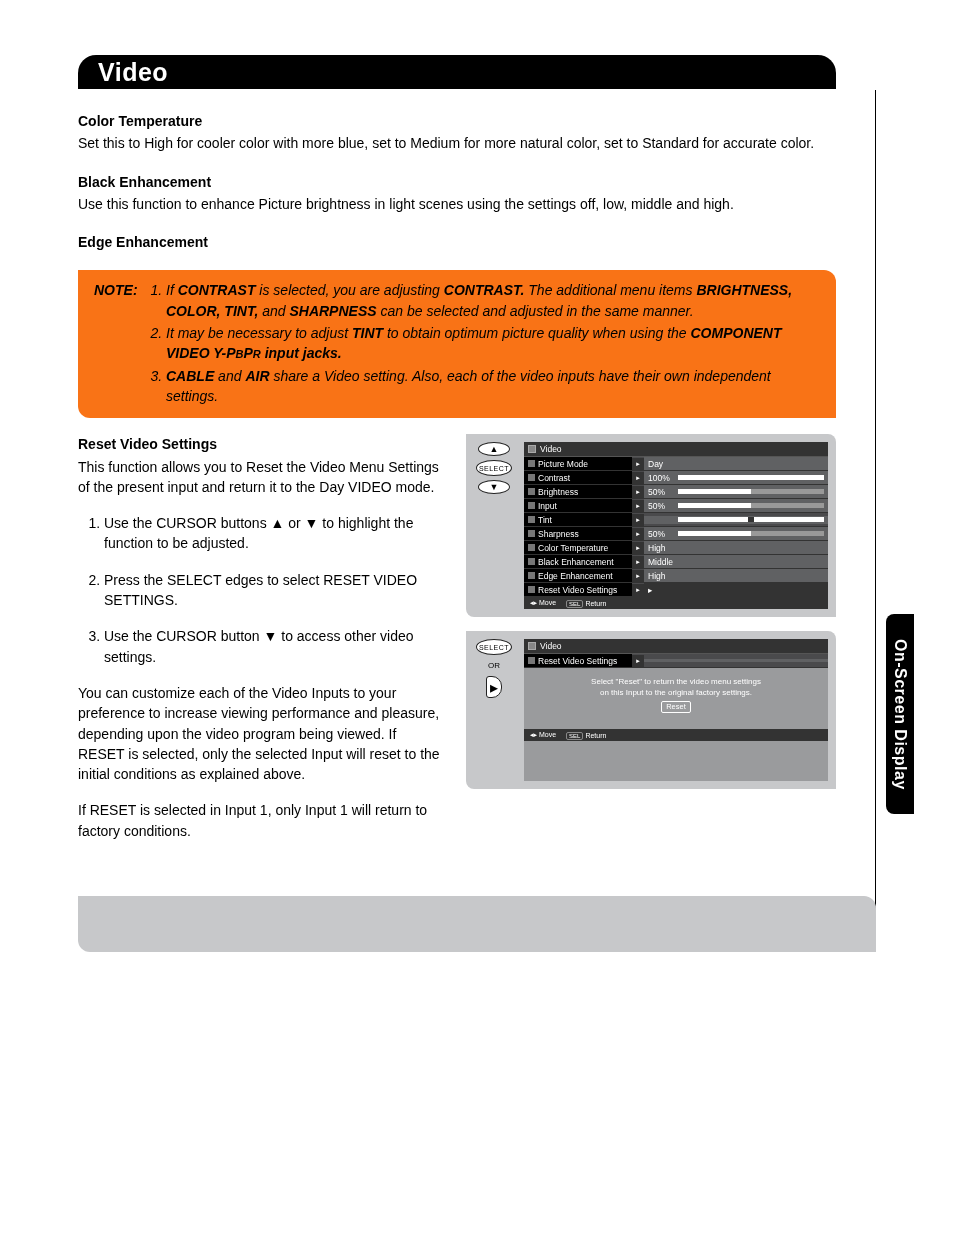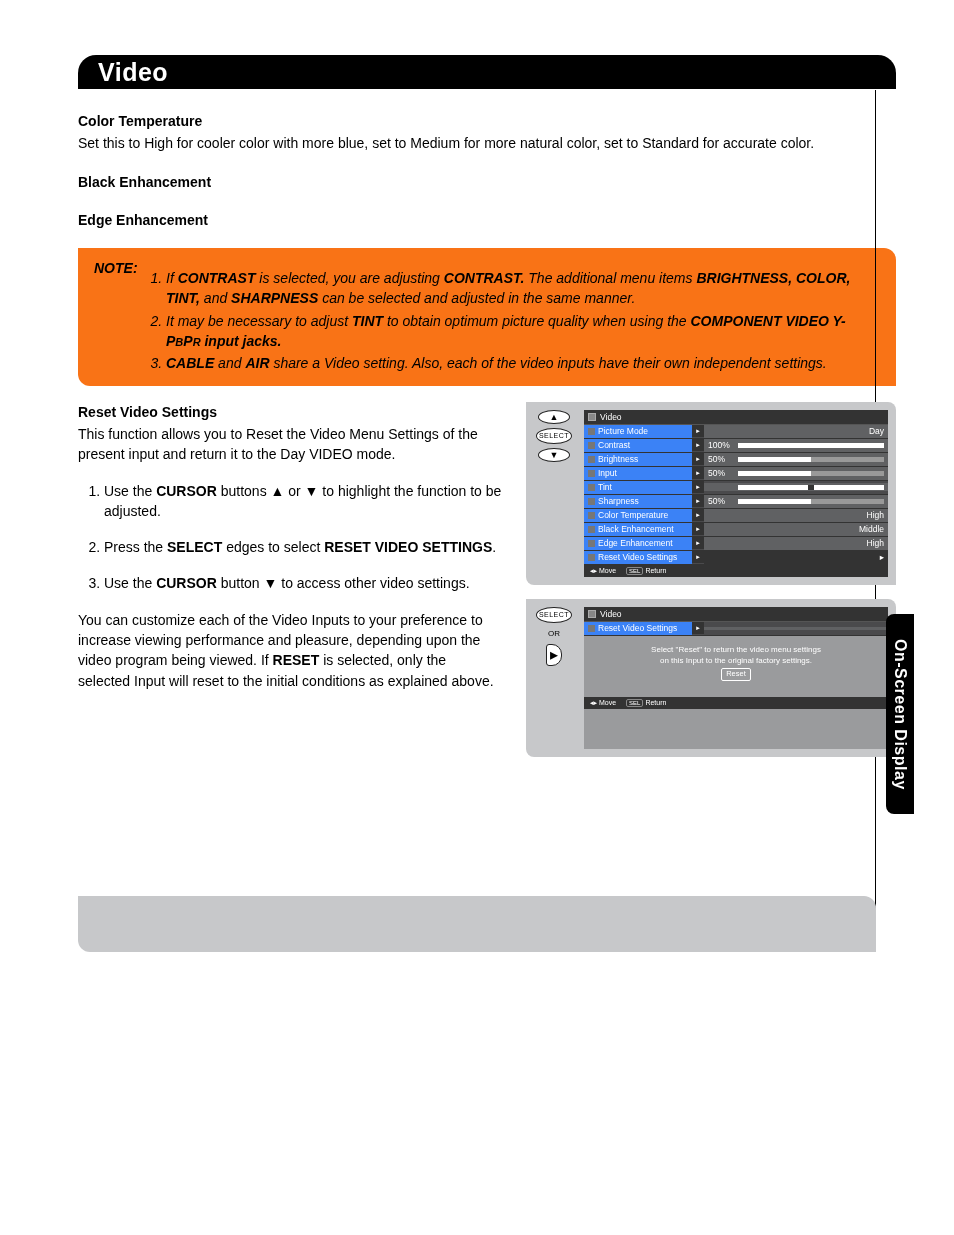--- a/index.html
+++ b/index.html
@@ -5,21 +5,21 @@
   * { box-sizing: border-box; margin: 0; padding: 0; }
   body {
     width: 954px;
     height: 1235px;
     background: #fff;
     font-family: Arial, Helvetica, sans-serif;
     position: relative;
     color: #000;
   }
   .page {
-    padding: 55px 58px 60px 78px;
+    padding: 55px 118px 60px 78px;
     height: 1095px;
     position: relative;
   }
   .title-bar {
     background: #000;
     color: #fff;
     height: 34px;
     border-radius: 18px 18px 0 0;
     padding-left: 20px;
     display: flex;
@@ -33,21 +33,21 @@
   .note-box {
     background: #f97316;
     border-radius: 0 12px 0 12px;
     padding: 10px 16px 10px 16px;
     margin-top: 18px;
     font-size: 14px;
     line-height: 1.45;
     font-style: italic;
   }
   .note-box .note-label { font-weight: 900; }
-  .note-box ol { list-style: decimal; padding-left: 72px; margin-top: 10px; }
+  .note-box ol { list-style: decimal; padding-left: 72px; }
   .note-box li { margin-bottom: 2px; }
   .note-box .nb { font-weight: 900; font-style: italic; }
   .note-box .sc { font-size: 11px; }
 
   .two-col { display: flex; gap: 24px; margin-top: 16px; }
   .left-col { flex: 1; font-size: 14px; line-height: 1.45; }
   .left-col h4 { font-weight: 900; margin-bottom: 2px; }
   .left-col ol { list-style: decimal; padding-left: 26px; margin-top: 12px; }
   .left-col li { margin-bottom: 16px; }
   .left-col p { margin-bottom: 16px; }
@@ -79,25 +79,25 @@
     font-size: 8.5px; color: #fff;
   }
   .menu-header {
     background: #333; color: #fff; padding: 2px 4px; display:flex; align-items:center;
     border-bottom: 1px solid #555;
   }
   .menu-header .mk { width:8px; height:8px; background:#888; margin-right:4px; border:1px solid #aaa;}
   .menu-row { display:flex; align-items:center; background: #4a4a4c; border-bottom:1px solid #333; }
   .menu-row .label-cell {
     width: 108px; padding: 1.5px 4px; display:flex; align-items:center;
-    background: #3b82f6; color:#fff;
+    background: #000000; color:#fff;
   }
   .menu-row .label-cell .mk { width:7px; height:7px; background:#777; margin-right:3px; flex-shrink:0;}
   .menu-row .arr-cell { width: 12px; background:#333; color:#fff; text-align:center; font-size:7px; padding:2px 0;}
-  .menu-row .value-cell { flex:1; padding: 1.5px 4px; background:#606163; color:#fff; display:flex; align-items:center; gap:4px;justify-content:flex-end;}
+  .menu-row .value-cell { flex:1; padding: 1.5px 4px; background:#606163; color:#fff; display:flex; align-items:center; gap:4px;}
   .slider { flex:1; height:5px; background:#fff; position:relative; }
   .slider-fill { height:100%; background:#4a4a4c; }
   .menu-footer { background:#333; padding:2px 6px; display:flex; align-items:center; gap:10px; font-size:7px;}
   .menu-footer .sel-badge { border:1px solid #888; border-radius:2px; padding:0 2px; font-size:6px;}
 
   .reset-msg { text-align:center; color:#fff; font-size:8px; padding:8px 20px 4px 20px; line-height:1.4;}
   .reset-btn { border:1px solid #fff; border-radius:2px; padding:0 4px; display:inline-block; font-size:7.5px; margin-top:2px;}
 
   .side-tab {
     position: absolute;
@@ -118,38 +118,39 @@
   .vline { position:absolute; right:78px; top:90px; bottom:143px; width:1px; background:#000; }
 
   .bottom-box {
     background: #c7c8ca;
     border-radius: 0 12px 0 12px;
     height: 56px;
     margin-top: auto;
     position: absolute;
     left: 78px; right: 78px; bottom: 143px;
   }
-  .strong { font-weight: 700; }
+  .strong { font-weight: 400; }
 </style>
 </head>
 <body>
 
 <div class="page">
 
   <div class="vline"></div>
 
   <div class="title-bar">
     <span>Video</span>
   </div>
 
   <div class="body-text">
     <h4>Color Temperature</h4>
     <p>Set this to High for cooler color with more blue, set to Medium for more natural color, set to Standard for accurate color.</p>
 
     <h4>Black Enhancement</h4>
+    <p>Use this function to enhance Picture brightness in light scenes using the settings off, low, middle and high.</p>
 
     <h4>Edge Enhancement</h4>
   </div>
 
   <div class="note-box">
     <div style="display:flex;">
       <div style="width:56px;"><span class="note-label">NOTE:</span></div>
       <ol style="flex:1; padding-left:16px;">
         <li>
           <span>If </span><span class="nb">CONTRAST</span><span> is selected, you are adjusting </span><span class="nb">CONTRAST.</span><span> The additional menu items </span><span class="nb">BRIGHTNESS, COLOR, TINT,</span><span> and </span><span class="nb">SHARPNESS</span><span> can be selected and adjusted in the same manner.</span>
@@ -174,20 +175,23 @@
         </li>
         <li>
           <span>Press the </span><span class="strong">SELECT</span><span> edges to select </span><span class="strong">RESET VIDEO SETTINGS</span><span>.</span>
         </li>
         <li>
           <span>Use the </span><span class="strong">CURSOR</span><span> button ▼ to access other video settings.</span>
         </li>
       </ol>
       <p>
         <span>You can customize each of the Video Inputs to your preference to increase viewing performance and pleasure, depending upon the video program being viewed. If </span><span class="strong">RESET</span><span> is selected, only the selected Input will reset to the initial conditions as explained above.</span>
+      </p>
+      <p>
+        <span>If </span><span class="strong">RESET</span><span> is selected in Input 1, only Input 1 will return to factory conditions.</span>
       </p>
     </div>
 
     <div class="right-col">
 
       <div class="panel">
         <div class="panel-inner">
           <div class="remote-btns">
             <div class="btn-oval">▲</div>
             <div class="btn-sel">SELECT</div>

